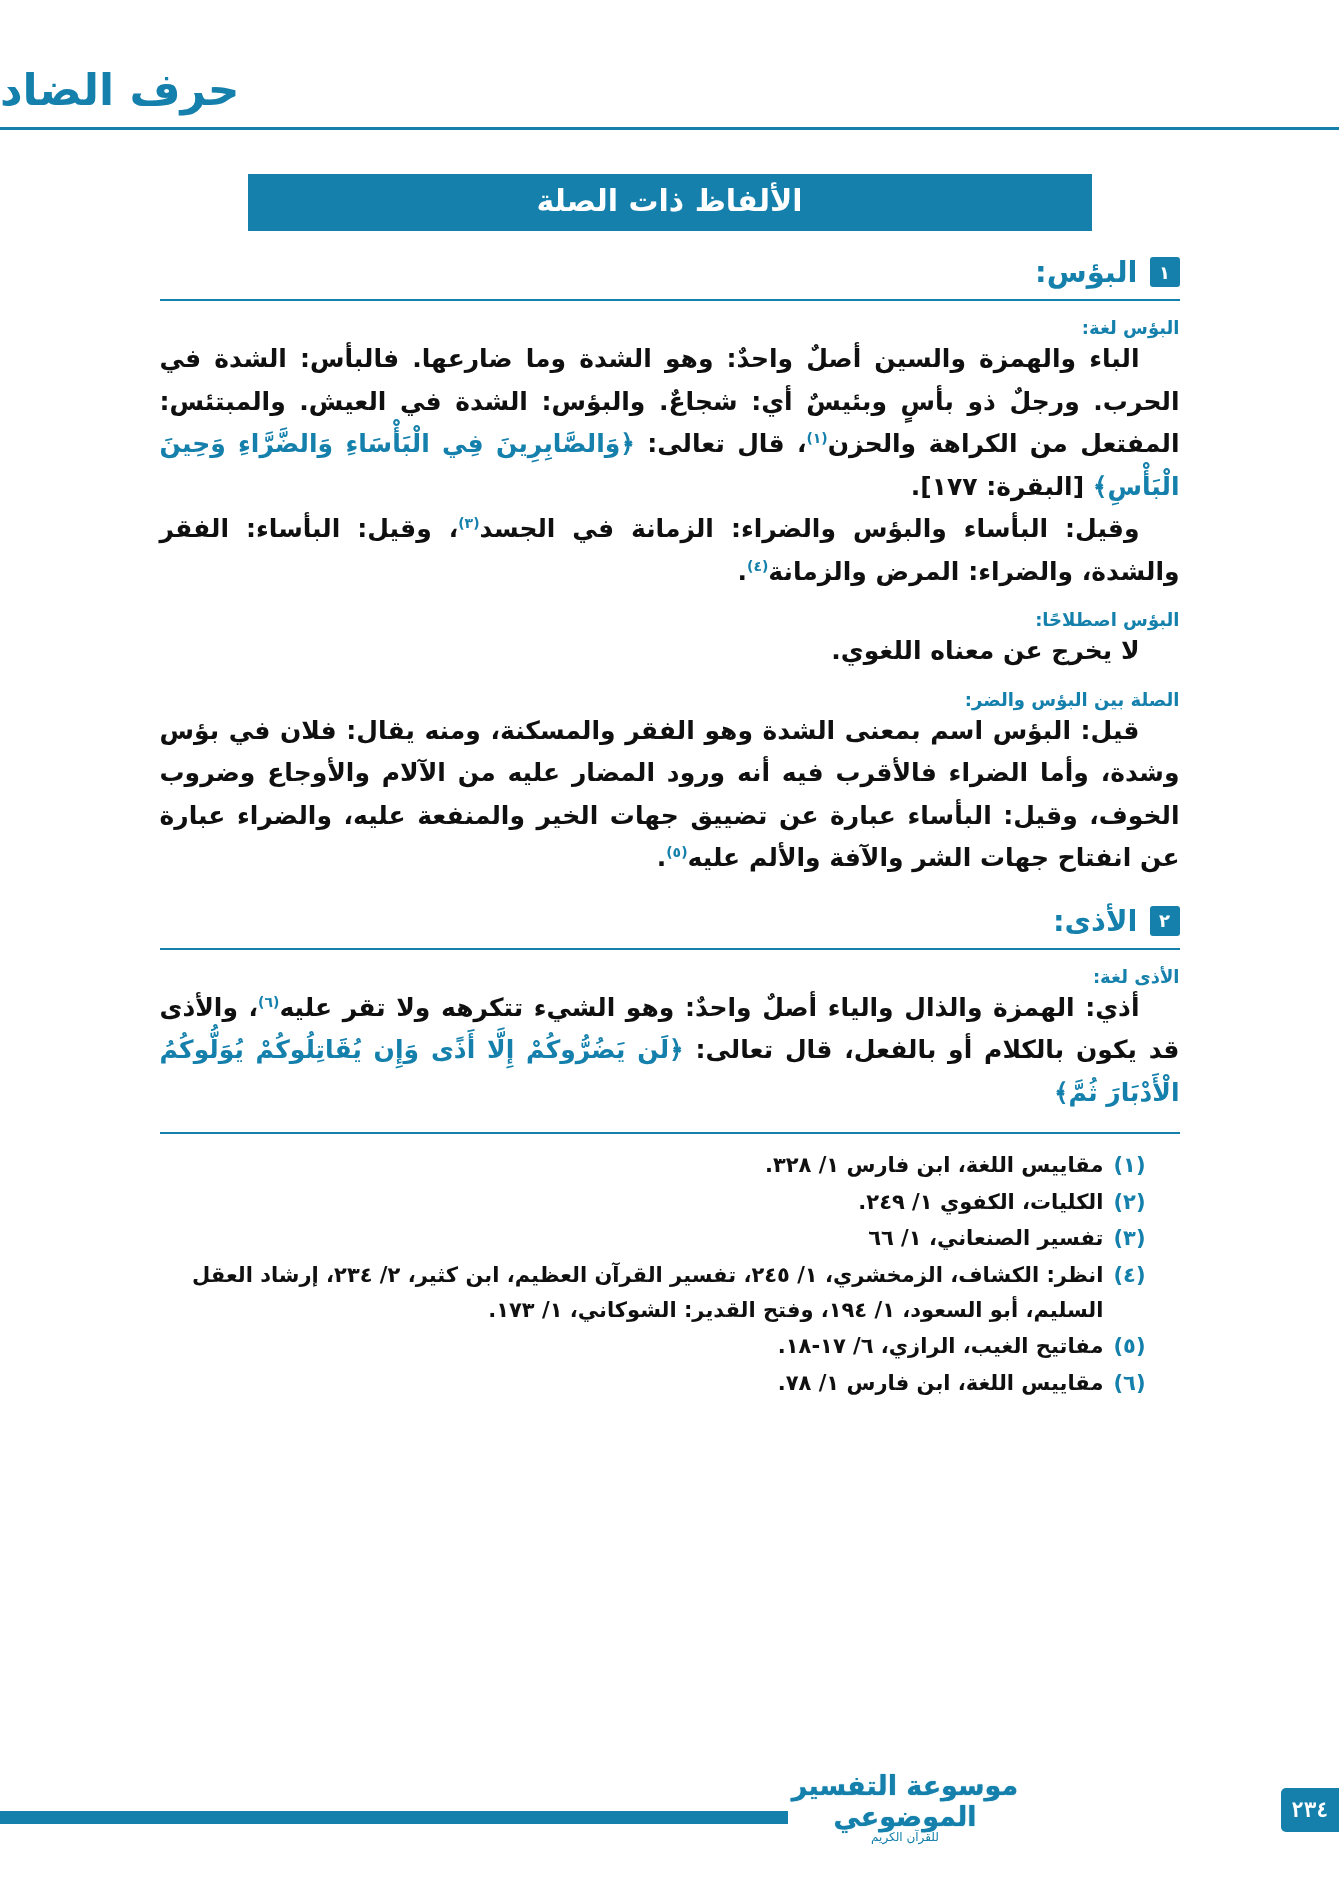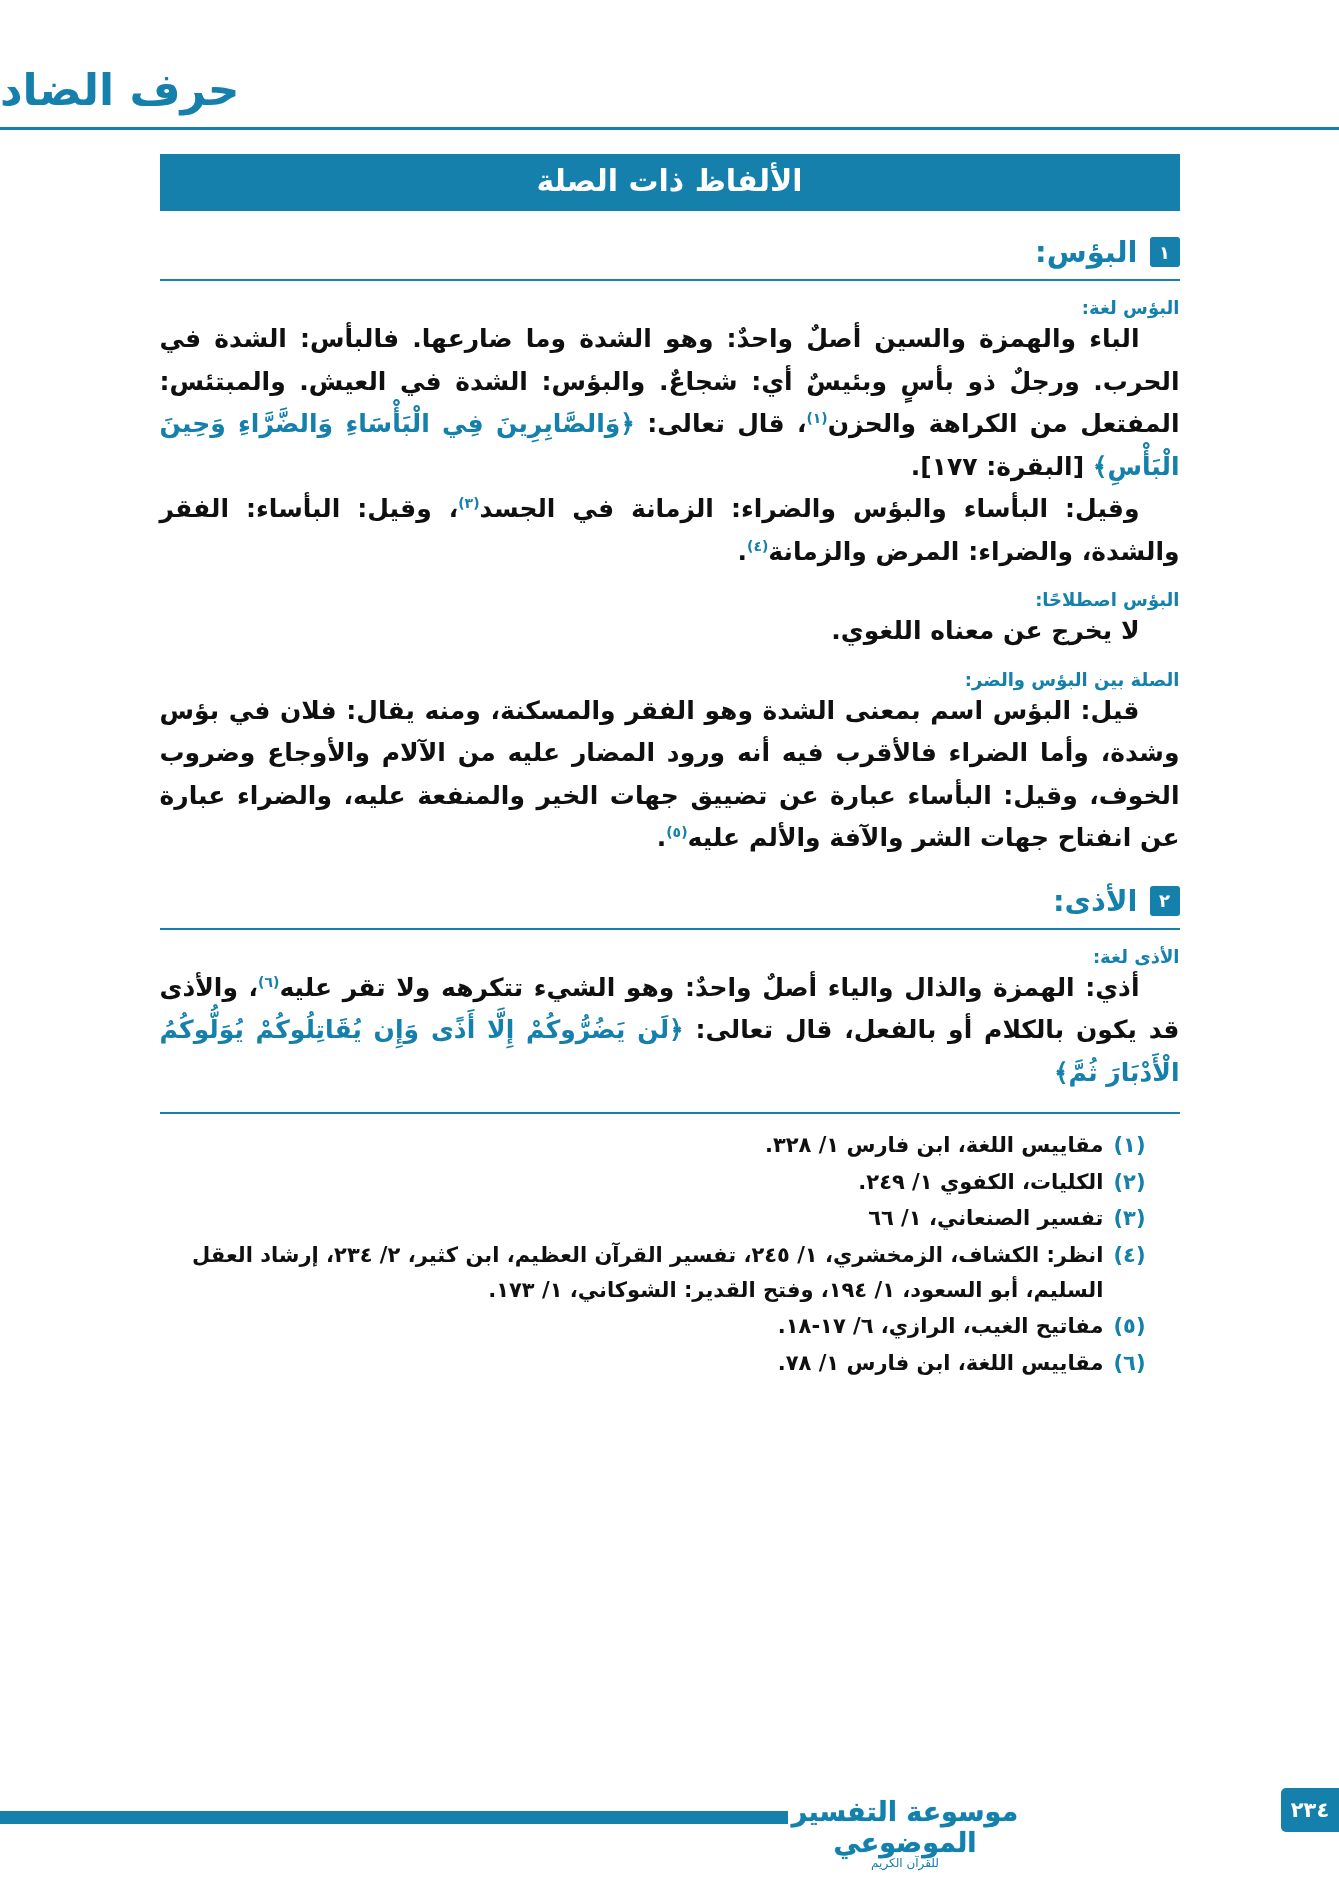--- a/index.html
+++ b/index.html
@@ -15,21 +15,21 @@
   .chapter-title {
     text-align:left;
     padding:64px 236px 0 0;
     font-size:44px; font-weight:bold;
     color:var(--accent);
     letter-spacing:1px;
   }
   .header-rule { margin-top:12px; height:3px; background:var(--accent); width:100%; }
 
   .banner {
-    width:1020px; margin:24px auto 0;
+    width:844px; margin:44px auto 0;
     background:var(--accent); color:#fff;
     text-align:center; font-size:30px; font-weight:bold;
     padding:9px 12px 13px;
   }
 
   .content { width:1020px; margin:0 auto; }
 
   .entry-head {
     display:flex; align-items:center; gap:12px;
     margin-top:24px; padding-bottom:10px;
@@ -58,31 +58,31 @@
 
   .footnote-rule { margin-top:18px; height:2px; background:var(--accent); width:100%; }
 
   .footnotes { padding:12px 34px 0 0; }
   .footnote { display:flex; gap:10px; font-size:21px; font-weight:bold; color:var(--ink); line-height:1.65; margin-top:2px; }
   .fn-num { color:var(--accent); white-space:nowrap; }
   .fn-text { text-align:right; }
 
   .footer-band { position:absolute; left:0; bottom:66px; width:788px; height:13px; background:var(--accent); }
   .emblem {
-    position:absolute; left:786px; bottom:20px; width:238px;
+    position:absolute; left:786px; bottom:46px; width:238px;
     text-align:center; color:var(--accent);
   }
   .emblem-line1 { font-size:27px; font-weight:bold; text-shadow:0 0 1px var(--accent); }
   .emblem-line2 { font-size:12px; font-weight:normal; margin-top:-2px; }
   .page-number {
     position:absolute; right:0; bottom:58px;
     min-width:58px; height:44px; padding:5px 8px;
     background:var(--accent); color:#fff;
     display:flex; align-items:center; justify-content:center;
-    font-size:21px; font-weight:bold; border-radius:5px 0 0 5px;
+    font-size:21px; font-weight:bold; border-radius:5px 0 0 5px;font-family:Liberation Mono, monospace;
   }
 </style>
 </head>
 <body>
 
 <div class="page">
 
   <div class="chapter-title">حرف الضاد</div>
   <div class="header-rule"></div>
 

